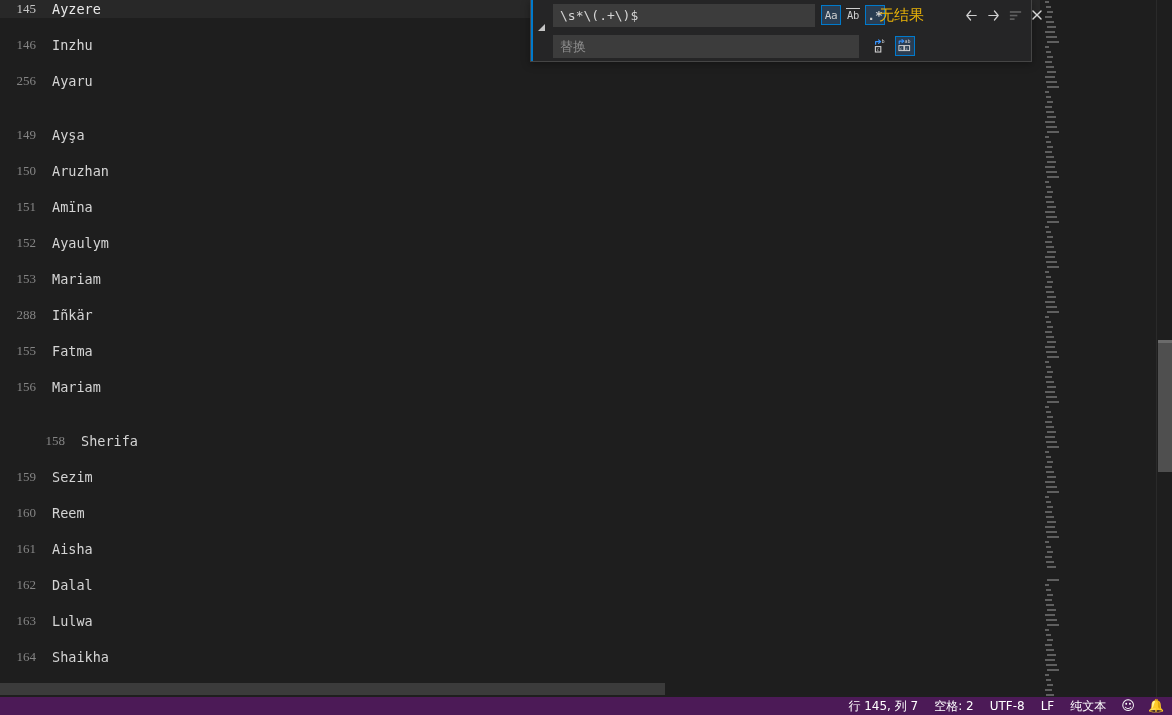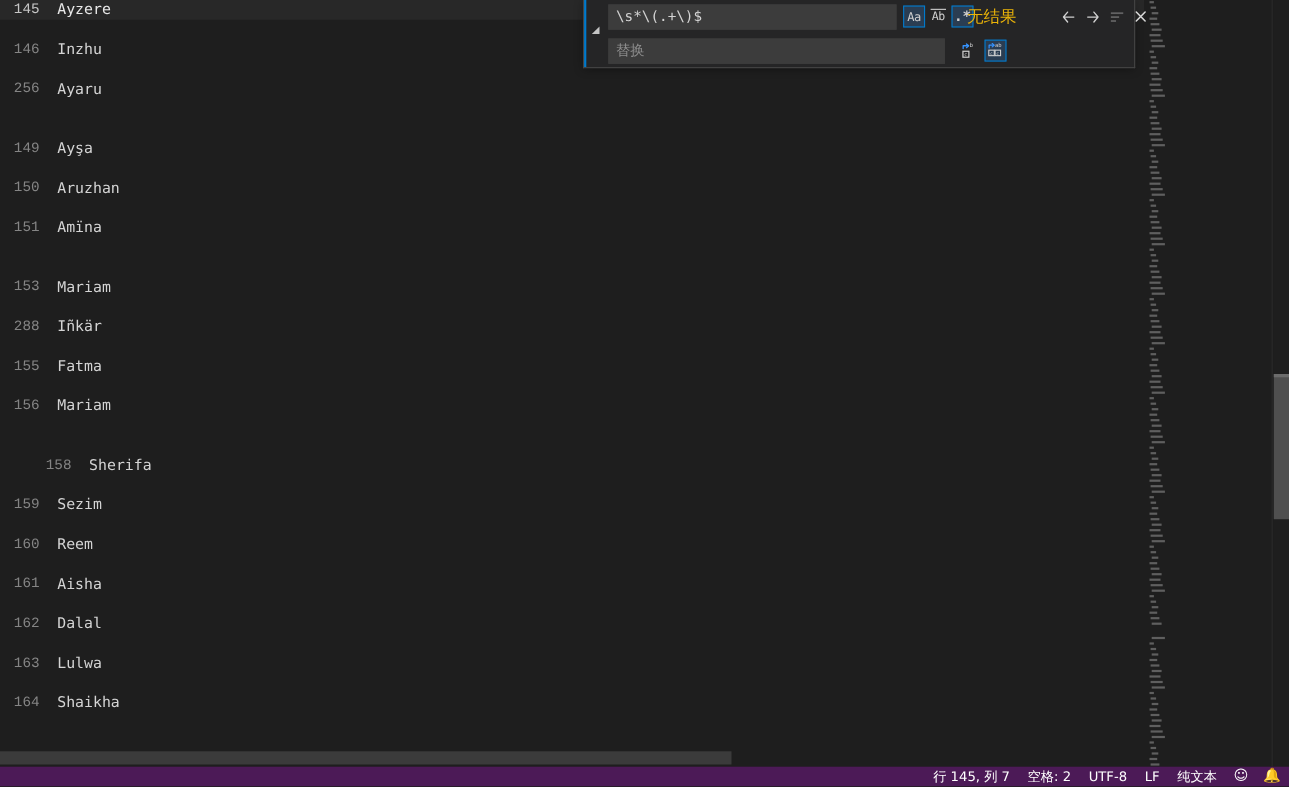--- a/index.html
+++ b/index.html
@@ -38,21 +38,21 @@
     font-family: "DejaVu Sans Mono", "Liberation Mono", monospace;
     font-size: 13.5px;
   }
   .line.current { background: #282828; }
   .ln {
     position: absolute;
     left: 0; top: 0;
     width: 36px;
     text-align: right;
     color: #858585;
-    font-family: Liberation Mono, monospace;
+    font-family: Liberation Serif, serif;
     font-size: 13px;
   }
   .line.current .ln { color: #c6c6c6; }
   .ltxt {
     position: absolute;
     left: 52px; top: 0;
     color: #d4d4d4;
   }
   .line.current .ltxt { color: #e8e8e8; }
 
@@ -290,20 +290,21 @@
 
   <div class="editor">
 
     <div class="code-area" id="code-area">
         <div class="line current" style="top: 0px;"><span class="ln">145</span><span class="ltxt">Ayzere</span></div>
         <div class="line" style="top: 18px;"><span class="ln">146</span><span class="ltxt">Inzhu</span></div>
         <div class="line" style="top: 36px;"><span class="ln">256</span><span class="ltxt">Ayaru</span></div>
         <div class="line" style="top: 72px;"><span class="ln">149</span><span class="ltxt">Ayşa</span></div>
         <div class="line" style="top: 90px;"><span class="ln">150</span><span class="ltxt">Aruzhan</span></div>
         <div class="line" style="top: 108px;"><span class="ln">151</span><span class="ltxt">Amïna</span></div>
+        <div class="line" style="top: 126px;"><span class="ln">152</span><span class="ltxt">Ayaulym</span></div>
         <div class="line" style="top: 144px;"><span class="ln">153</span><span class="ltxt">Mariam</span></div>
         <div class="line" style="top: 162px;"><span class="ln">288</span><span class="ltxt">Iñkär</span></div>
         <div class="line" style="top: 180px;"><span class="ln">155</span><span class="ltxt">Fatma</span></div>
         <div class="line" style="top: 198px;"><span class="ln">156</span><span class="ltxt">Mariam</span></div>
         <div class="line" style="top: 234px; margin-left: 29px;"><span class="ln">158</span><span class="ltxt">Sherifa</span></div>
         <div class="line" style="top: 252px;"><span class="ln">159</span><span class="ltxt">Sezim</span></div>
         <div class="line" style="top: 270px;"><span class="ln">160</span><span class="ltxt">Reem</span></div>
         <div class="line" style="top: 288px;"><span class="ln">161</span><span class="ltxt">Aisha</span></div>
         <div class="line" style="top: 306px;"><span class="ln">162</span><span class="ltxt">Dalal</span></div>
         <div class="line" style="top: 324px;"><span class="ln">163</span><span class="ltxt">Lulwa</span></div>

